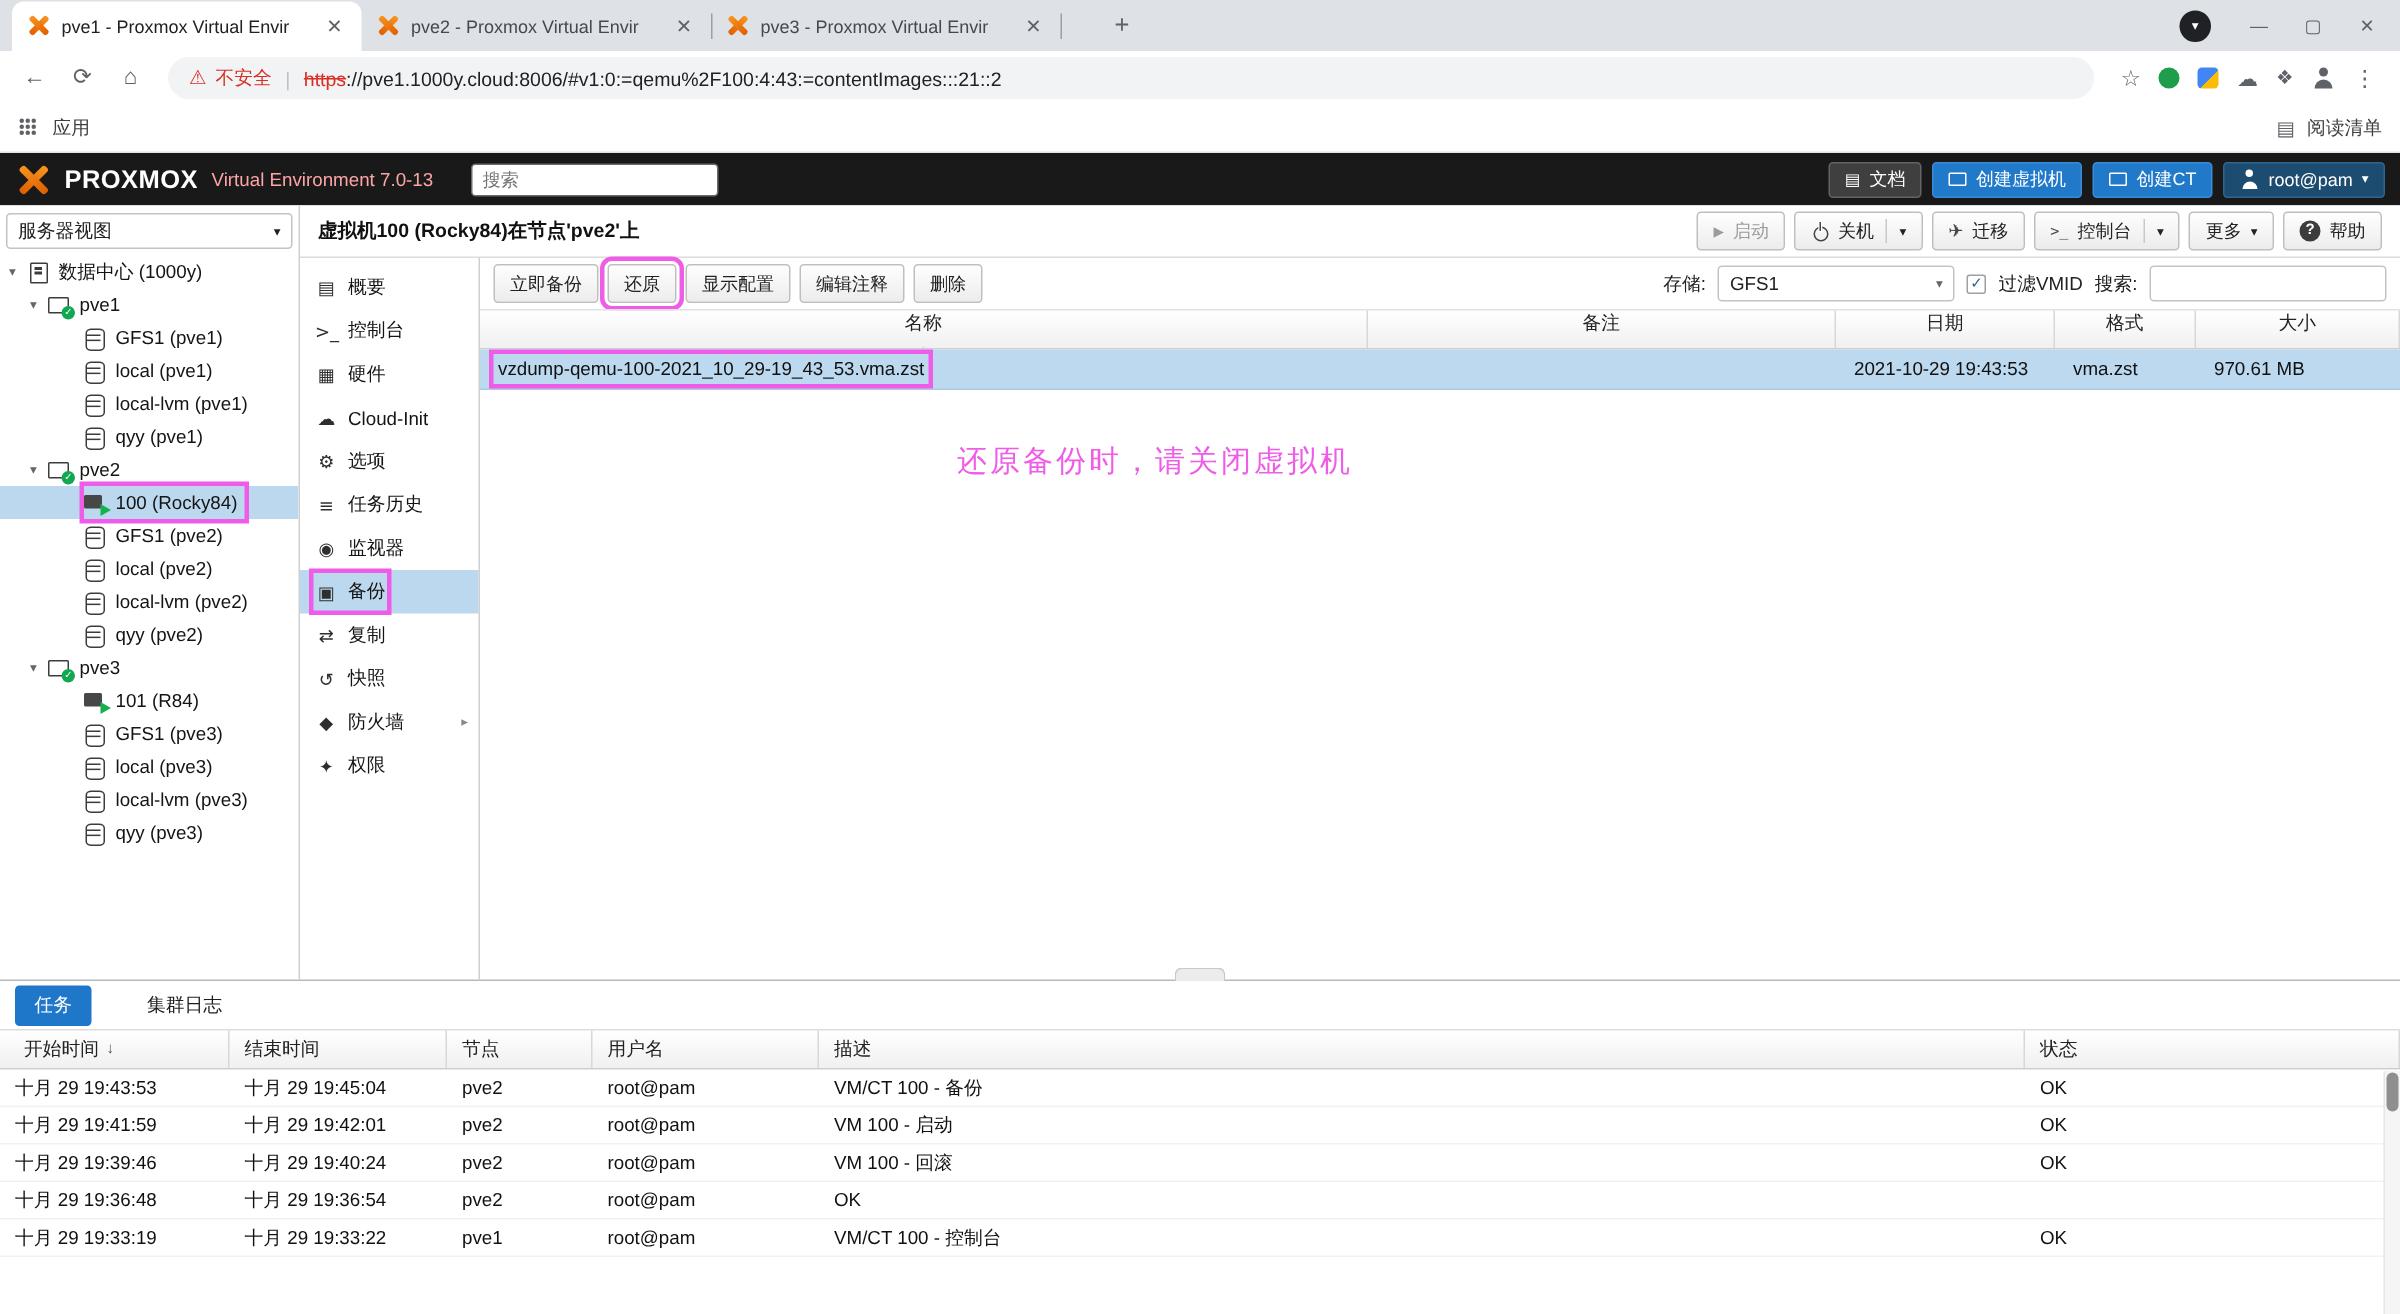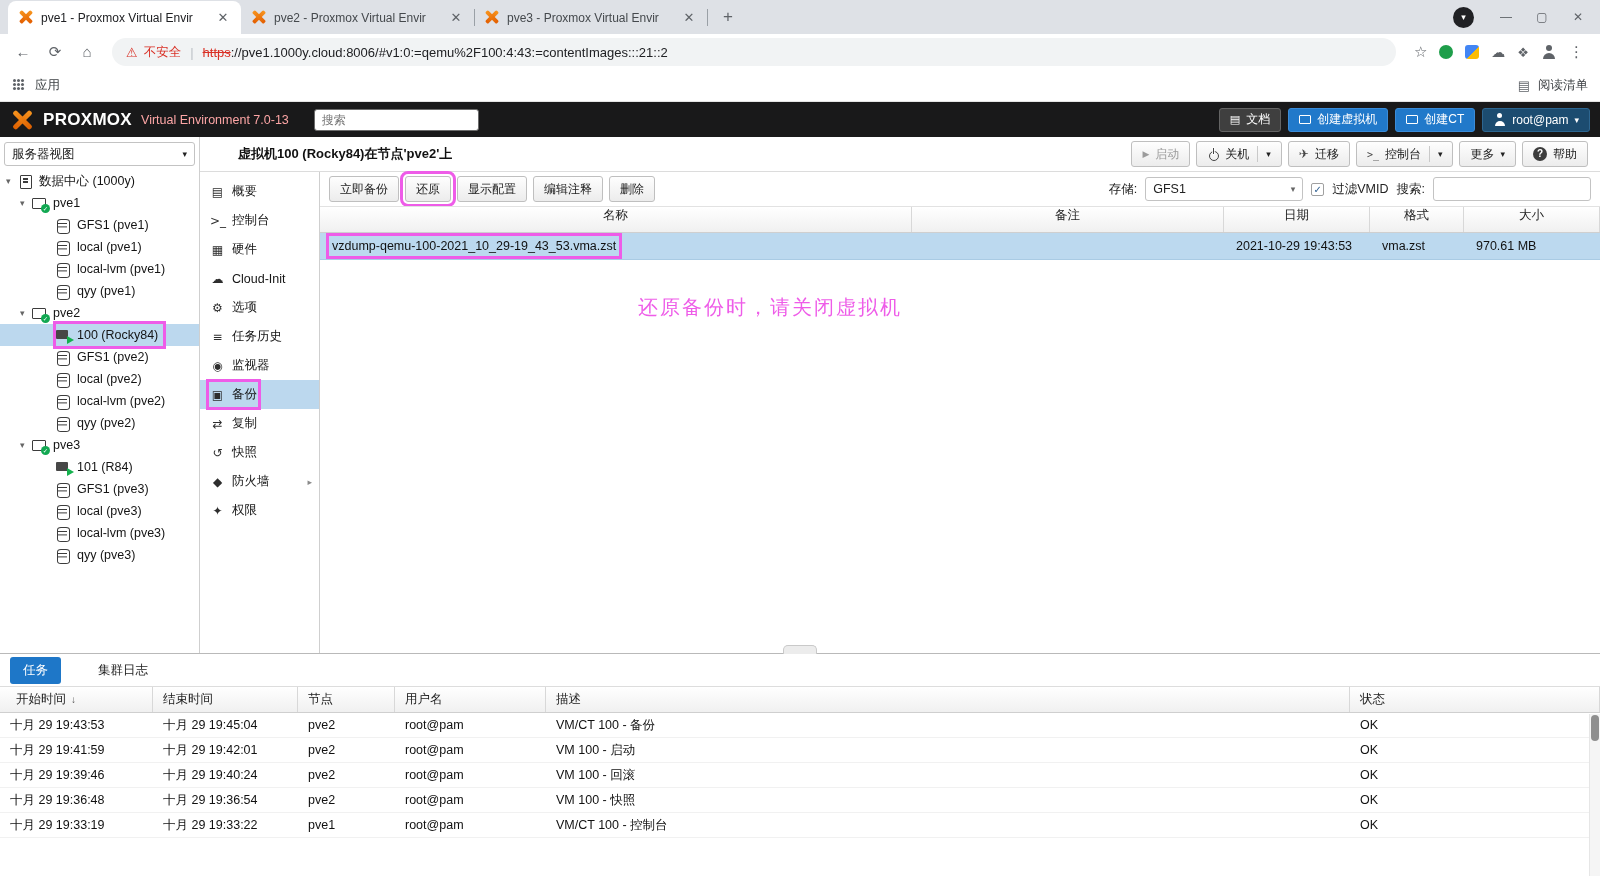--- a/index.html
+++ b/index.html
@@ -1,21 +1,21 @@
 <!DOCTYPE html>
 <html><head>
 <meta charset="utf-8">
 <style>
   * { box-sizing:border-box; margin:0; padding:0; }
   html,body { width:1600px; height:876px; }
   body { font-family:"Liberation Sans","DejaVu Sans",sans-serif; background:#fff; overflow:hidden; }
   .screen { width:1600px; height:876px; display:flex; flex-direction:column; position:relative; background:#fff; }
 
   
-  .tabstrip { height:34px; background:#dee1e6; display:flex; align-items:flex-end; padding-left:8px; flex:none; position:relative; }
+  .tabstrip { height:34px; background:#dee1e6; display:flex; align-items:flex-end; padding-left:8px; flex:none; position:relative;gap:20px; }
   .tabs { display:flex; align-items:flex-end; }
   .tab { width:233px; height:33px; display:flex; align-items:center; gap:8px; padding:0 10px; font-size:12px; color:#45494d; border-radius:8px 8px 0 0; position:relative; }
   .tab.active { background:#fff; color:#202124; }
   .tab:not(.active)::after { content:""; position:absolute; right:-1px; top:8px; height:17px; width:1px; background:#9aa0a6; }
   .favicon { width:15px; height:15px; flex:none; position:relative; }
   .favicon::before,.favicon::after { content:""; position:absolute; left:6px; top:-1px; width:4px; height:16px; border-radius:1.5px; background:linear-gradient(#f7941e,#e35e00); }
   .favicon::before { transform:rotate(45deg); } .favicon::after { transform:rotate(-45deg); }
   .tab-title { flex:1; overflow:hidden; white-space:nowrap; }
   .tab-close { color:#5f6368; font-size:13px; width:16px; text-align:center; flex:none; }
   .newtab-btn { width:26px; height:26px; margin:0 0 4px 8px; font-size:17px; color:#5f6368; text-align:center; line-height:25px; }
@@ -86,21 +86,21 @@
   .ti-dc::after { content:""; position:absolute; left:5px; top:4.5px; width:5px; height:1.5px; background:#3c3c3c; box-shadow:0 3px 0 #3c3c3c; }
   .ti-node::before { content:""; position:absolute; left:0; top:2.5px; width:12px; height:9px; border:1.3px solid #3c3c3c; border-radius:1px; }
   .ti-node::after { content:"✓"; position:absolute; right:-2px; bottom:-2px; width:9px; height:9px; border-radius:50%; background:#12a852; color:#fff; font-size:6.5px; line-height:9px; text-align:center; font-weight:bold; }
   .ti-storage::before { content:""; position:absolute; left:1px; top:1px; width:11px; height:13px; border:1.3px solid #3c3c3c; border-radius:4px / 3px; }
   .ti-storage::after { content:""; position:absolute; left:2px; top:5px; width:9px; height:1.3px; background:#3c3c3c; box-shadow:0 3.4px 0 #3c3c3c; }
   .ti-vm::before { content:""; position:absolute; left:0; top:2.5px; width:12px; height:9px; background:#474747; border-radius:1px; }
   .ti-vm::after { content:""; position:absolute; right:-2px; bottom:-1px; width:0; height:0; border-left:7px solid #15b14e; border-top:4.5px solid transparent; border-bottom:4.5px solid transparent; }
 
   .right-col { flex:1; display:flex; flex-direction:column; min-width:0; }
   .title-bar { height:35px; flex:none; background:#fff; border-bottom:1px solid #dcdcdc; display:flex; align-items:center; padding:0 12px; gap:8px; }
-  .vm-title { font-size:13px; font-weight:bold; color:#111; white-space:nowrap;margin-left:26px; }
+  .vm-title { font-size:13px; font-weight:bold; color:#111; white-space:nowrap; }
   .tb-right { margin-left:auto; display:flex; gap:6px; }
   .tbtn { height:26px; display:inline-flex; align-items:center; gap:6px; padding:0 10px; background:linear-gradient(#fefefe,#ececec); border:1px solid #bfbfbf; border-radius:3px; font-size:12px; color:#222; white-space:nowrap; }
   .tbtn.disabled { color:#9b9b9b; }
   .tb-sep { width:1px; height:16px; background:#c9c9c9; margin:0 2px; }
   .play-ic { font-size:9px; color:#9b9b9b; }
   .pwr-ic { position:relative; width:12px; height:12px; }
   .pwr-ic::before { content:""; position:absolute; left:1.5px; top:2.5px; width:8px; height:8px; border:1.6px solid #444; border-radius:50%; }
   .pwr-ic::after { content:""; position:absolute; left:5.3px; top:0; width:1.7px; height:6px; background:#444; box-shadow:0 0 0 .8px #fff; }
   .mono-ic { font-family:"DejaVu Sans Mono",monospace; font-size:10px; color:#444; }
   .plane-ic { font-size:12px; color:#444; }
@@ -655,21 +655,20 @@
           <div class="lr-cell lc4">root@pam</div>
           <div class="lr-cell lc5">VM 100 - 回滚</div>
           <div class="lr-cell lc6">OK</div>
         </div>
 
         <div class="log-row">
           <div class="lr-cell lc1">十月 29 19:36:48</div>
           <div class="lr-cell lc2">十月 29 19:36:54</div>
           <div class="lr-cell lc3">pve2</div>
           <div class="lr-cell lc4">root@pam</div>
-          <div class="lr-cell lc5">VM 100 - 快照</div>
           <div class="lr-cell lc6">OK</div>
         </div>
 
         <div class="log-row">
           <div class="lr-cell lc1">十月 29 19:33:19</div>
           <div class="lr-cell lc2">十月 29 19:33:22</div>
           <div class="lr-cell lc3">pve1</div>
           <div class="lr-cell lc4">root@pam</div>
           <div class="lr-cell lc5">VM/CT 100 - 控制台</div>
           <div class="lr-cell lc6">OK</div>

